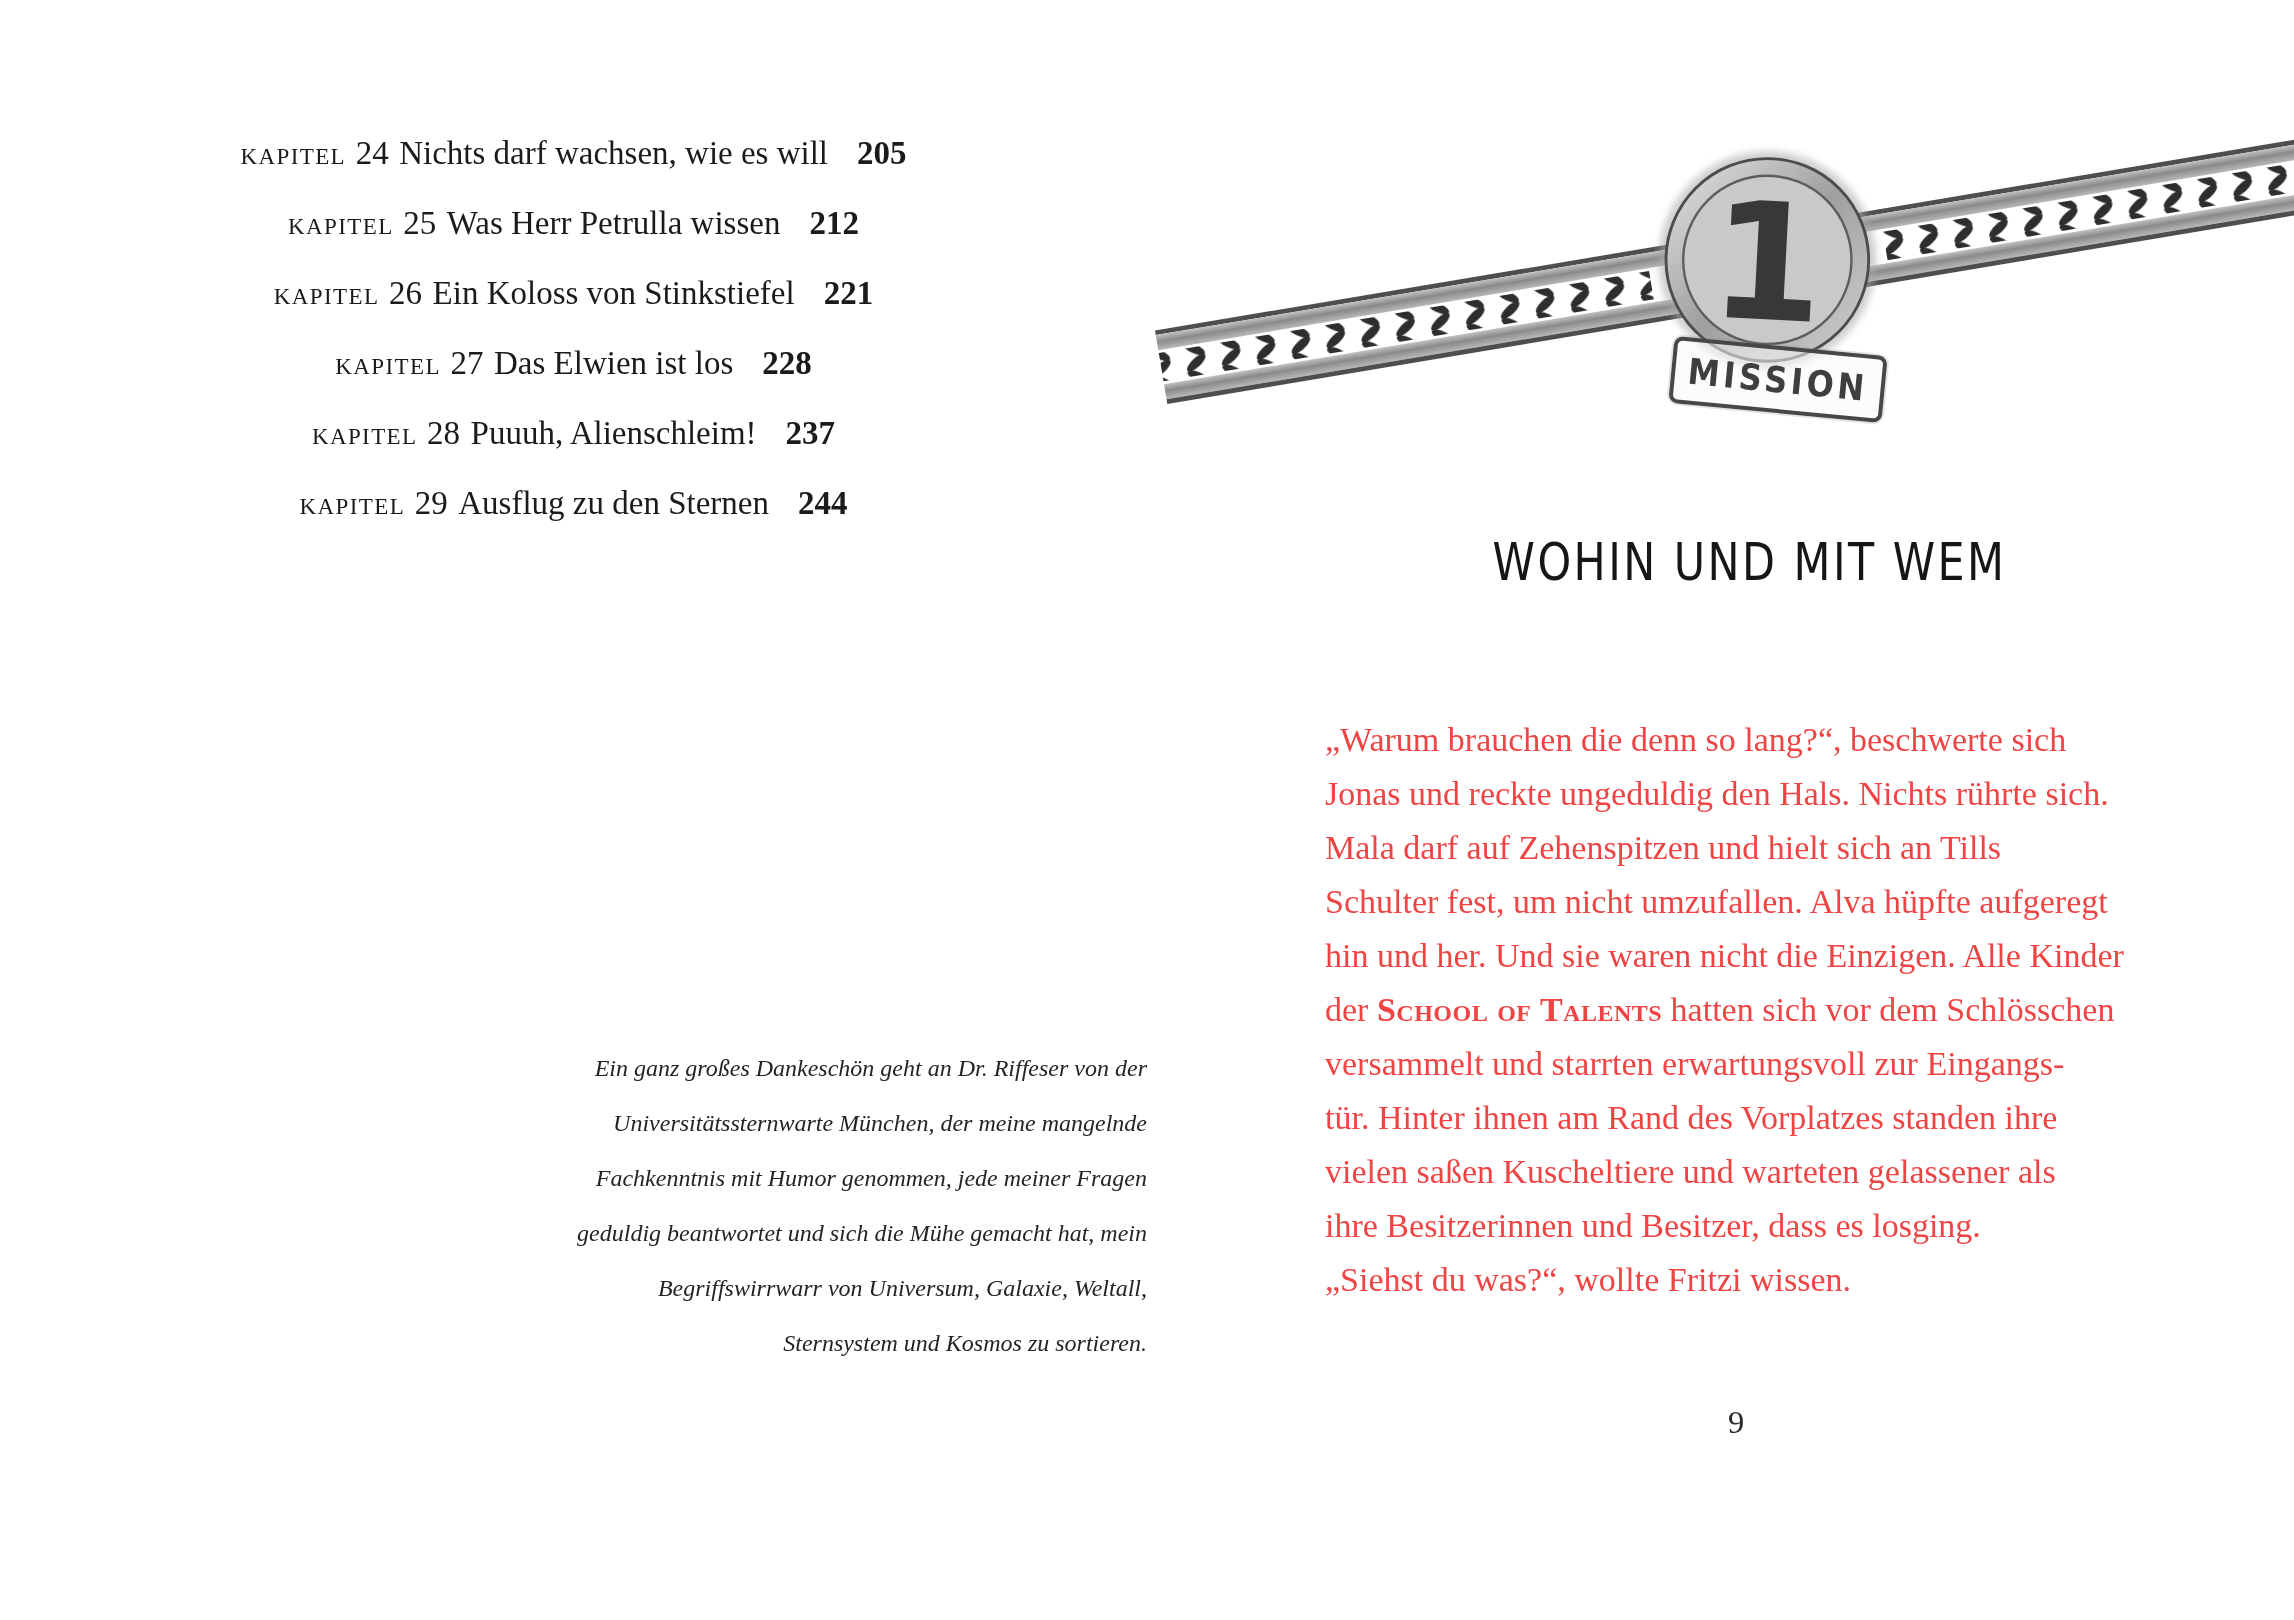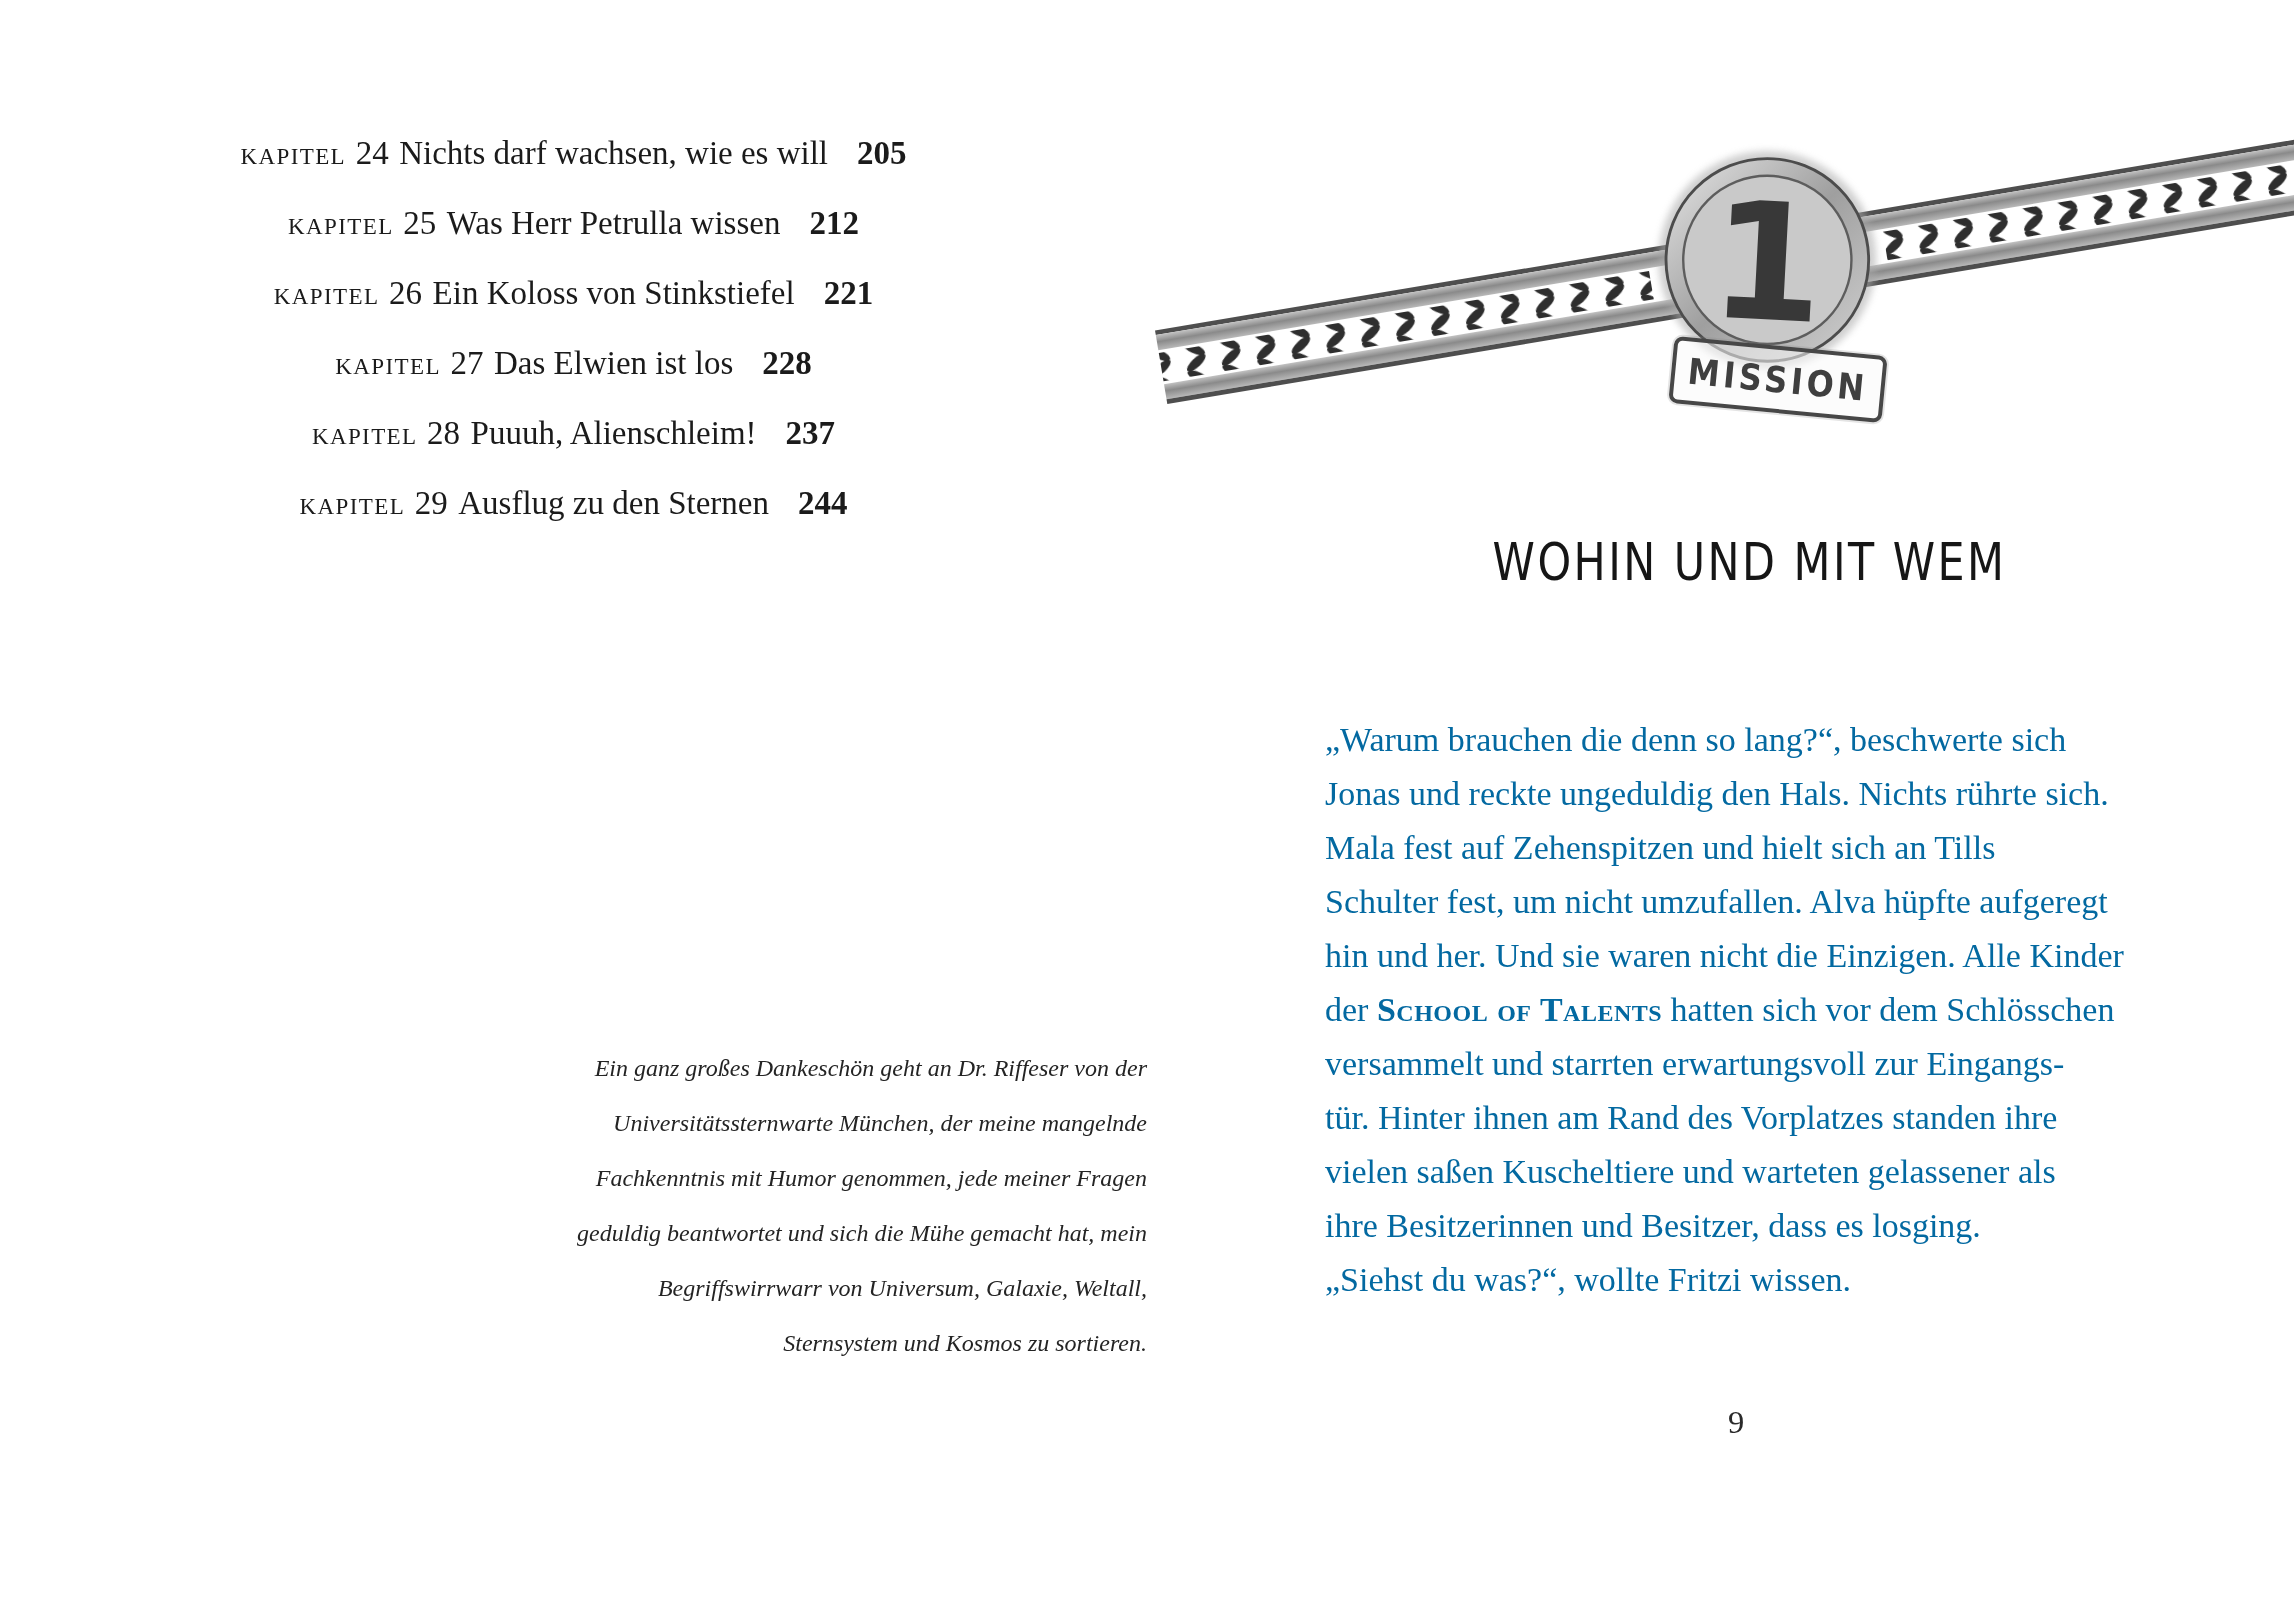--- a/index.html
+++ b/index.html
@@ -26,21 +26,21 @@
          box-shadow:0 0 0 1.9px rgba(130,130,130,.22);}
   .stamp-text{font-family:"DejaVu Sans",sans-serif;font-weight:bold;font-size:32px;
               letter-spacing:3.8px;color:#3f3f3f;transform:scaleY(1.12);}
 
   .chapter-title{position:absolute;left:1310px;top:533px;width:879px;margin:0;text-align:center;
                  font-family:"DejaVu Sans",sans-serif;font-weight:400;font-size:51px;
                  letter-spacing:2.9px;color:#161616;transform:scaleX(.84);transform-origin:center;
                  white-space:nowrap;}
 
   .body-text{position:absolute;left:1325px;top:713px;width:860px;font-size:34px;
-             line-height:54px;color:#0369a1;}
+             line-height:54px;color:#ef4444;}
   .body-line{white-space:nowrap;}
   .sot{font-variant:small-caps;font-weight:700;letter-spacing:0.5px;}
 
   .page-number{position:absolute;left:1325px;top:1404px;width:822px;text-align:center;
                font-size:32.5px;color:#2a2a2a;}
 </style>
 </head>
 <body>
 
 <div class="spread">
@@ -124,21 +124,21 @@
 
     <div class="stamp">
       <span class="stamp-text">MISSION</span>
     </div>
 
     <h1 class="chapter-title">WOHIN UND MIT WEM</h1>
 
     <div class="body-text">
       <div class="body-line">„Warum brauchen die denn so lang?“, beschwerte sich</div>
       <div class="body-line">Jonas und reckte ungeduldig den Hals. Nichts rührte sich.</div>
-      <div class="body-line">Mala fest auf Zehenspitzen und hielt sich an Tills</div>
+      <div class="body-line">Mala darf auf Zehenspitzen und hielt sich an Tills</div>
       <div class="body-line">Schulter fest, um nicht umzufallen. Alva hüpfte aufgeregt</div>
       <div class="body-line">hin und her. Und sie waren nicht die Einzigen. Alle Kinder</div>
       <div class="body-line"><span>der </span><span class="sot">School of Talents</span><span> hatten sich vor dem Schlösschen</span></div>
       <div class="body-line">versammelt und starrten erwartungsvoll zur Eingangs-</div>
       <div class="body-line">tür. Hinter ihnen am Rand des Vorplatzes standen ihre</div>
       <div class="body-line">vielen saßen Kuscheltiere und warteten gelassener als</div>
       <div class="body-line">ihre Besitzerinnen und Besitzer, dass es losging.</div>
       <div class="body-line">„Siehst du was?“, wollte Fritzi wissen.</div>
     </div>
 

